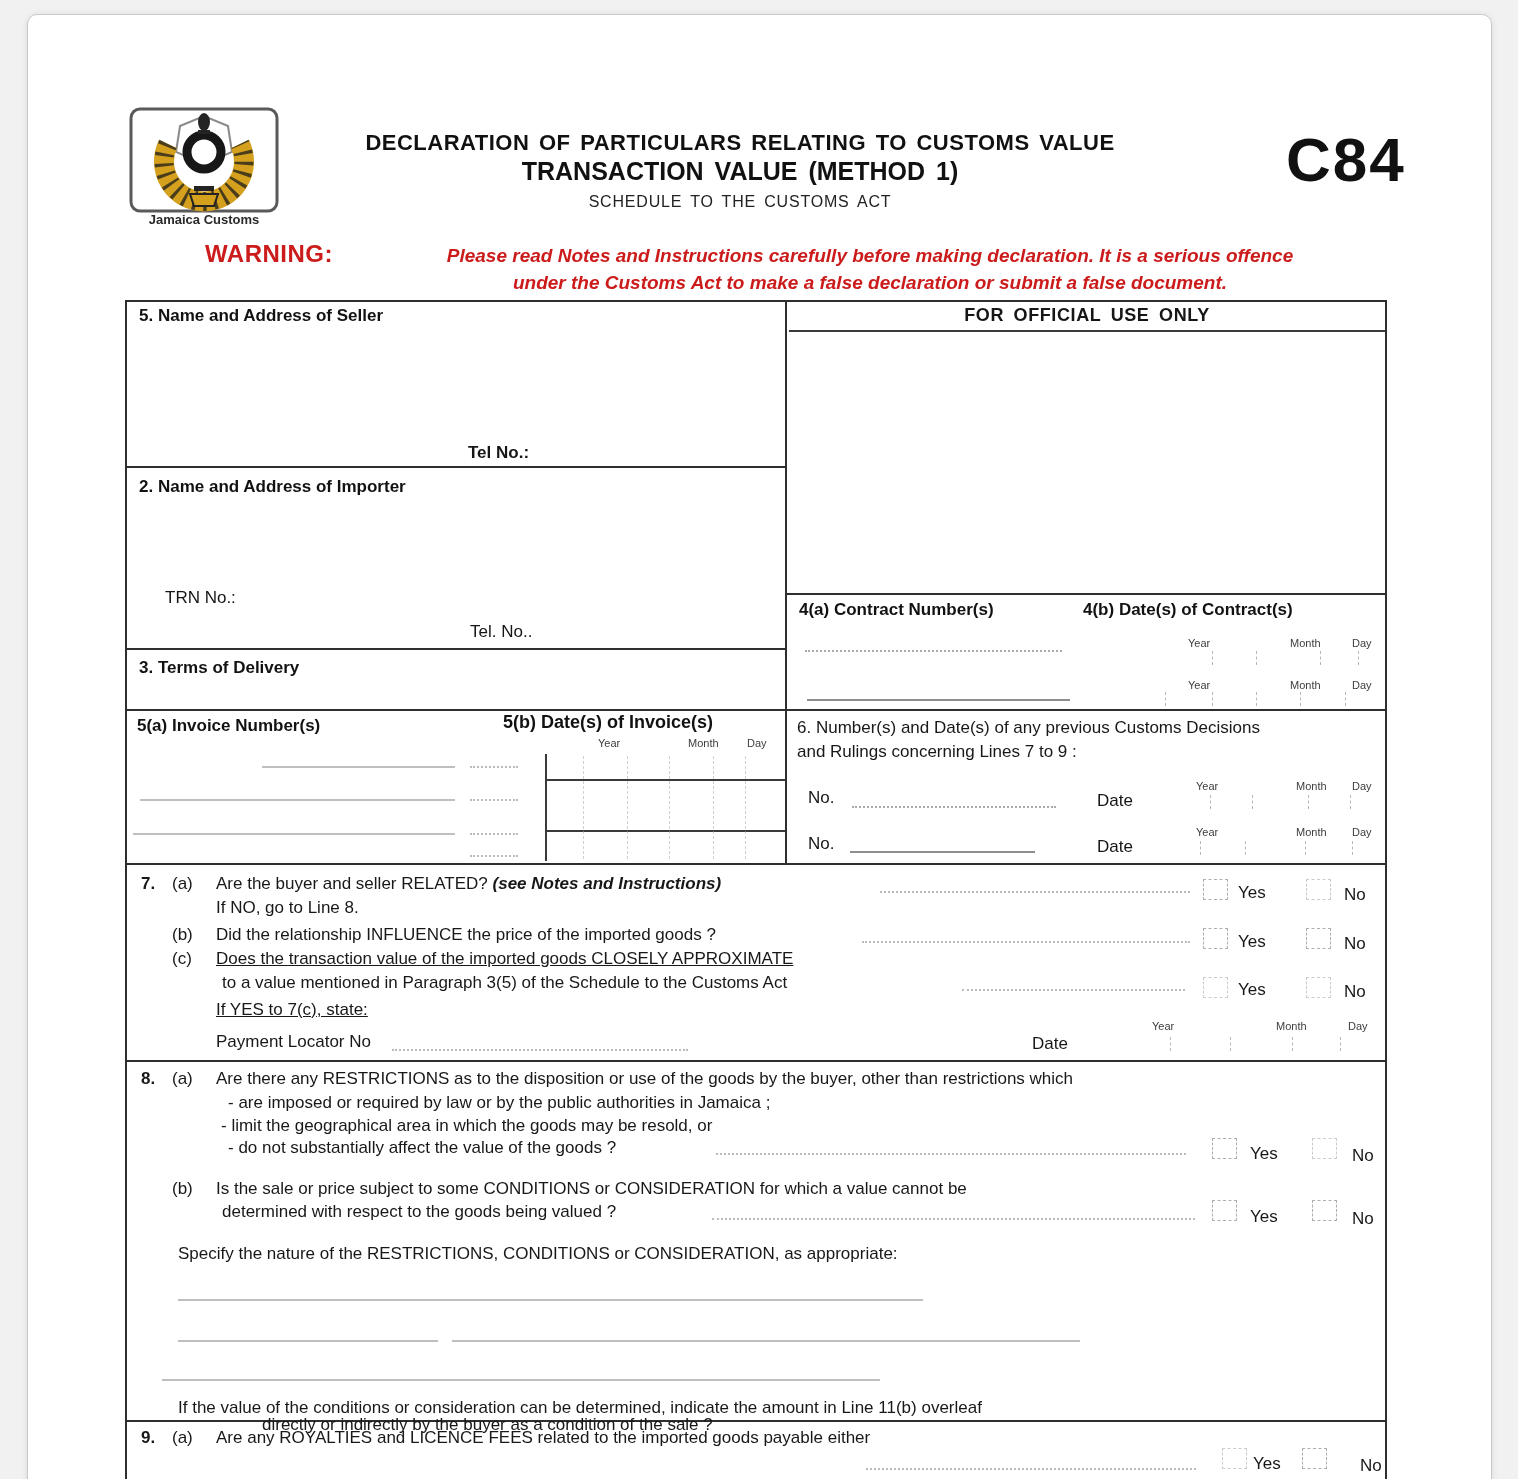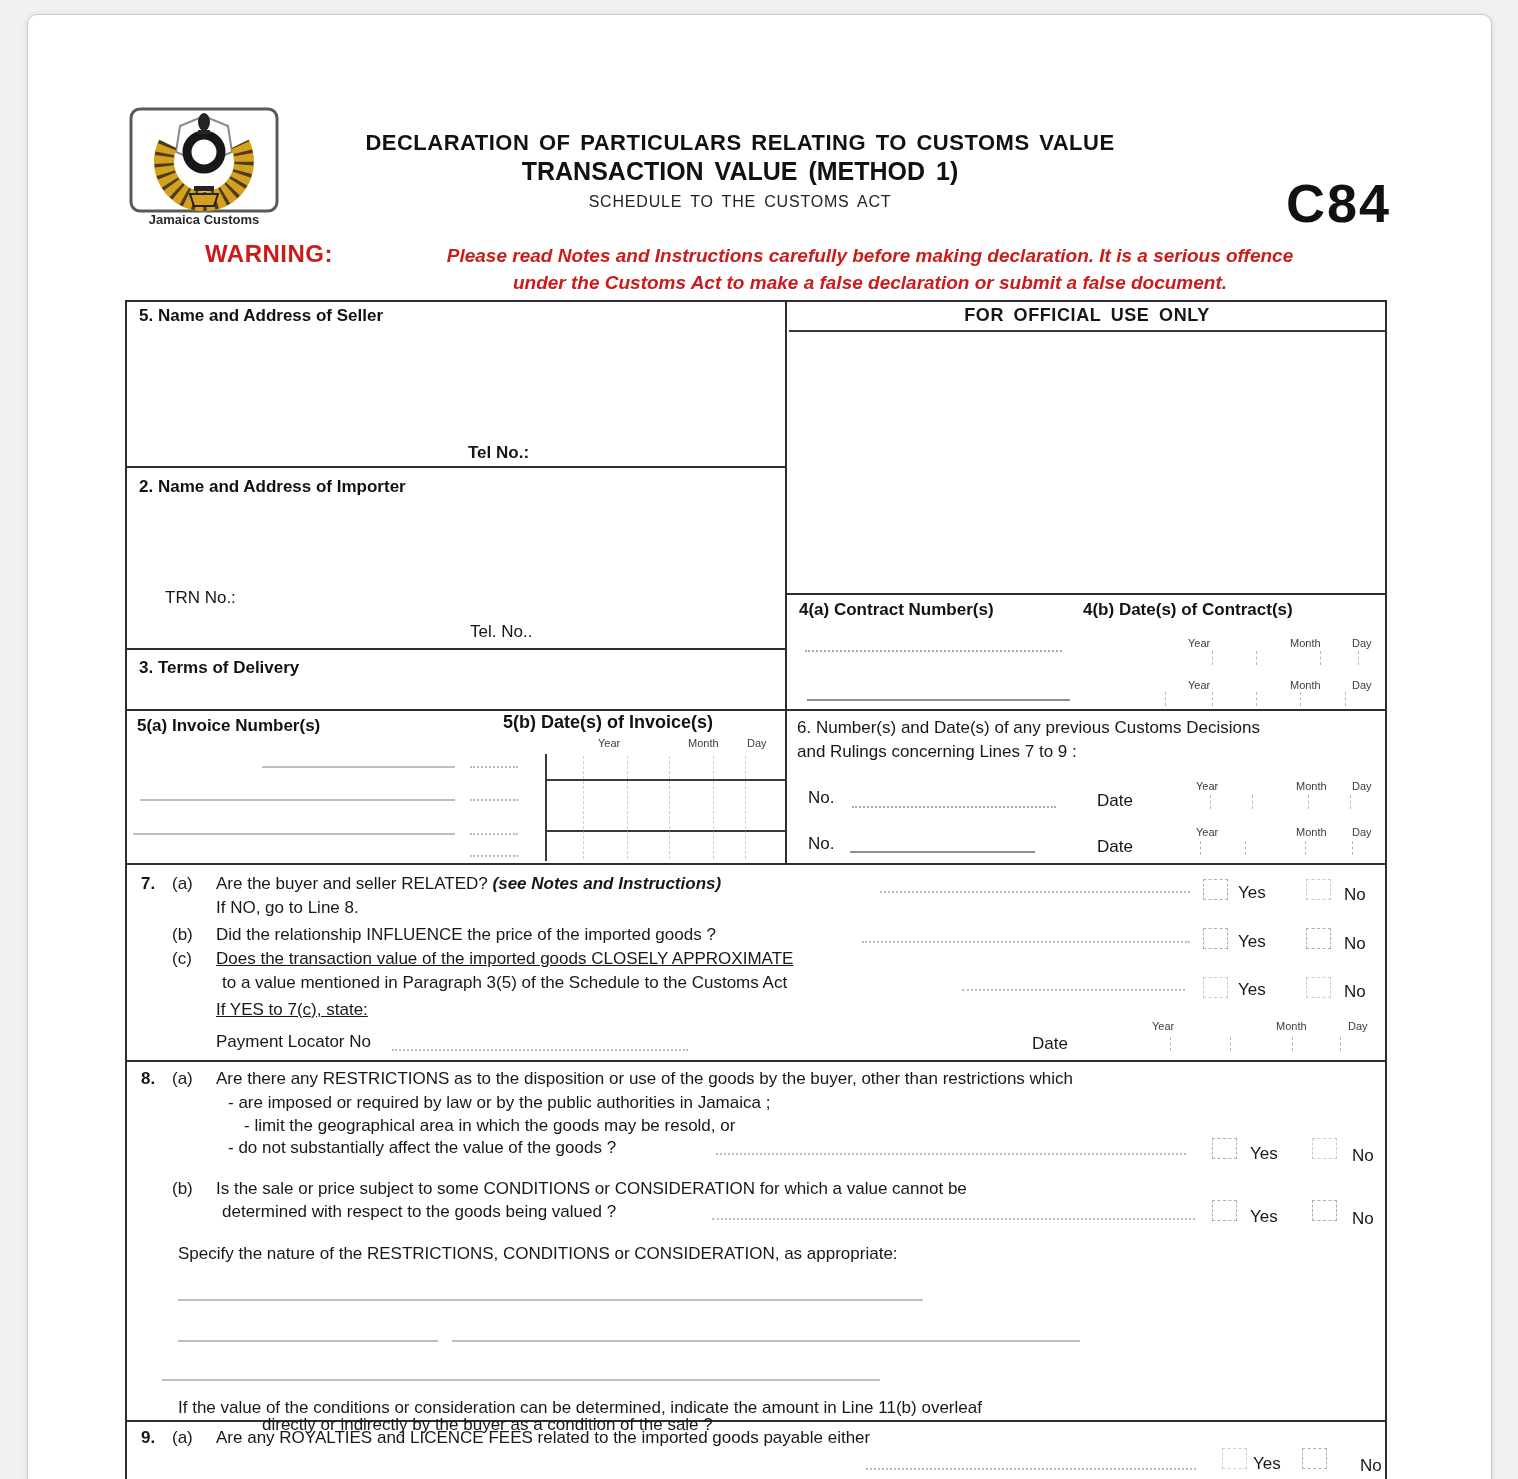--- a/index.html
+++ b/index.html
@@ -28,21 +28,21 @@
   .wl.dark{border-bottom-color:#8f8f8f;}
   .hl{position:absolute;border-top:2px solid #3a3a3a;height:0;}
   .vl{position:absolute;border-left:2px solid #3a3a3a;width:0;}
   .tick{position:absolute;border-left:1px dashed #9a9a9a;width:0;height:14px;opacity:.7;}
   .colrule{position:absolute;border-left:1px dashed #ababab;width:0;opacity:.55;}
   .flabel{font-weight:bold;font-size:17px;color:#121212;}
   .q{font-size:17px;color:#181818;}
   .title1{font-weight:bold;font-size:22px;letter-spacing:.5px;word-spacing:3px;color:#111;}
   .title2{font-weight:bold;font-size:25px;word-spacing:4px;color:#111;}
   .title3{font-size:16px;letter-spacing:.8px;word-spacing:3px;color:#222;}
-  .c84{font-weight:bold;font-size:54px;letter-spacing:2px;color:#111;margin-top:48px;}
+  .c84{font-weight:bold;font-size:62px;letter-spacing:2px;color:#111;}
   .warn-label{font-weight:bold;font-size:24px;letter-spacing:.5px;}
   .warn-text{font-weight:bold;font-style:italic;font-size:19px;}
   .offuse{font-weight:bold;font-size:18px;letter-spacing:.6px;word-spacing:4px;}
 </style>
 </head>
 <body>
 
 <div class="page"></div>
 
 <svg style="position:absolute;left:128px;top:106px;" width="152" height="108" viewBox="0 0 152 108">
@@ -190,21 +190,21 @@
 <div class="t sm" style="left:1348px;top:1020px;">Day</div>
 <div class="tick" style="left:1170px;top:1037px;"></div>
 <div class="tick" style="left:1230px;top:1037px;"></div>
 <div class="tick" style="left:1292px;top:1037px;"></div>
 <div class="tick" style="left:1340px;top:1037px;"></div>
 
 <div class="t q b" style="left:141px;top:1070px;">8.</div>
 <div class="t q" style="left:172px;top:1070px;">(a)</div>
 <div class="t q" style="left:216px;top:1070px;">Are there any RESTRICTIONS as to the disposition or use of the goods by the buyer, other than restrictions which</div>
 <div class="t q" style="left:228px;top:1094px;">-  are imposed or required by law or by the public authorities in Jamaica ;</div>
-<div class="t q" style="left:244px;top:1117px;">-  limit the geographical area in which the goods may be resold, or</div>
+<div class="t q" style="left:221px;top:1117px;">-  limit the geographical area in which the goods may be resold, or</div>
 <div class="t q" style="left:228px;top:1139px;">-  do not substantially affect the value of the goods ?</div>
 <div class="lead" style="left:716px;top:1153px;width:470px;"></div>
 <div class="chk" style="left:1212px;top:1138px;"></div>
 <div class="t q" style="left:1250px;top:1145px;">Yes</div>
 <div class="chk faint" style="left:1312px;top:1138px;"></div>
 <div class="t q" style="left:1352px;top:1147px;">No</div>
 
 <div class="t q" style="left:172px;top:1180px;">(b)</div>
 <div class="t q" style="left:216px;top:1180px;">Is the sale or price subject to some CONDITIONS or CONSIDERATION for which a value cannot be</div>
 <div class="t q" style="left:222px;top:1203px;">determined with respect to the goods being valued ?</div>

